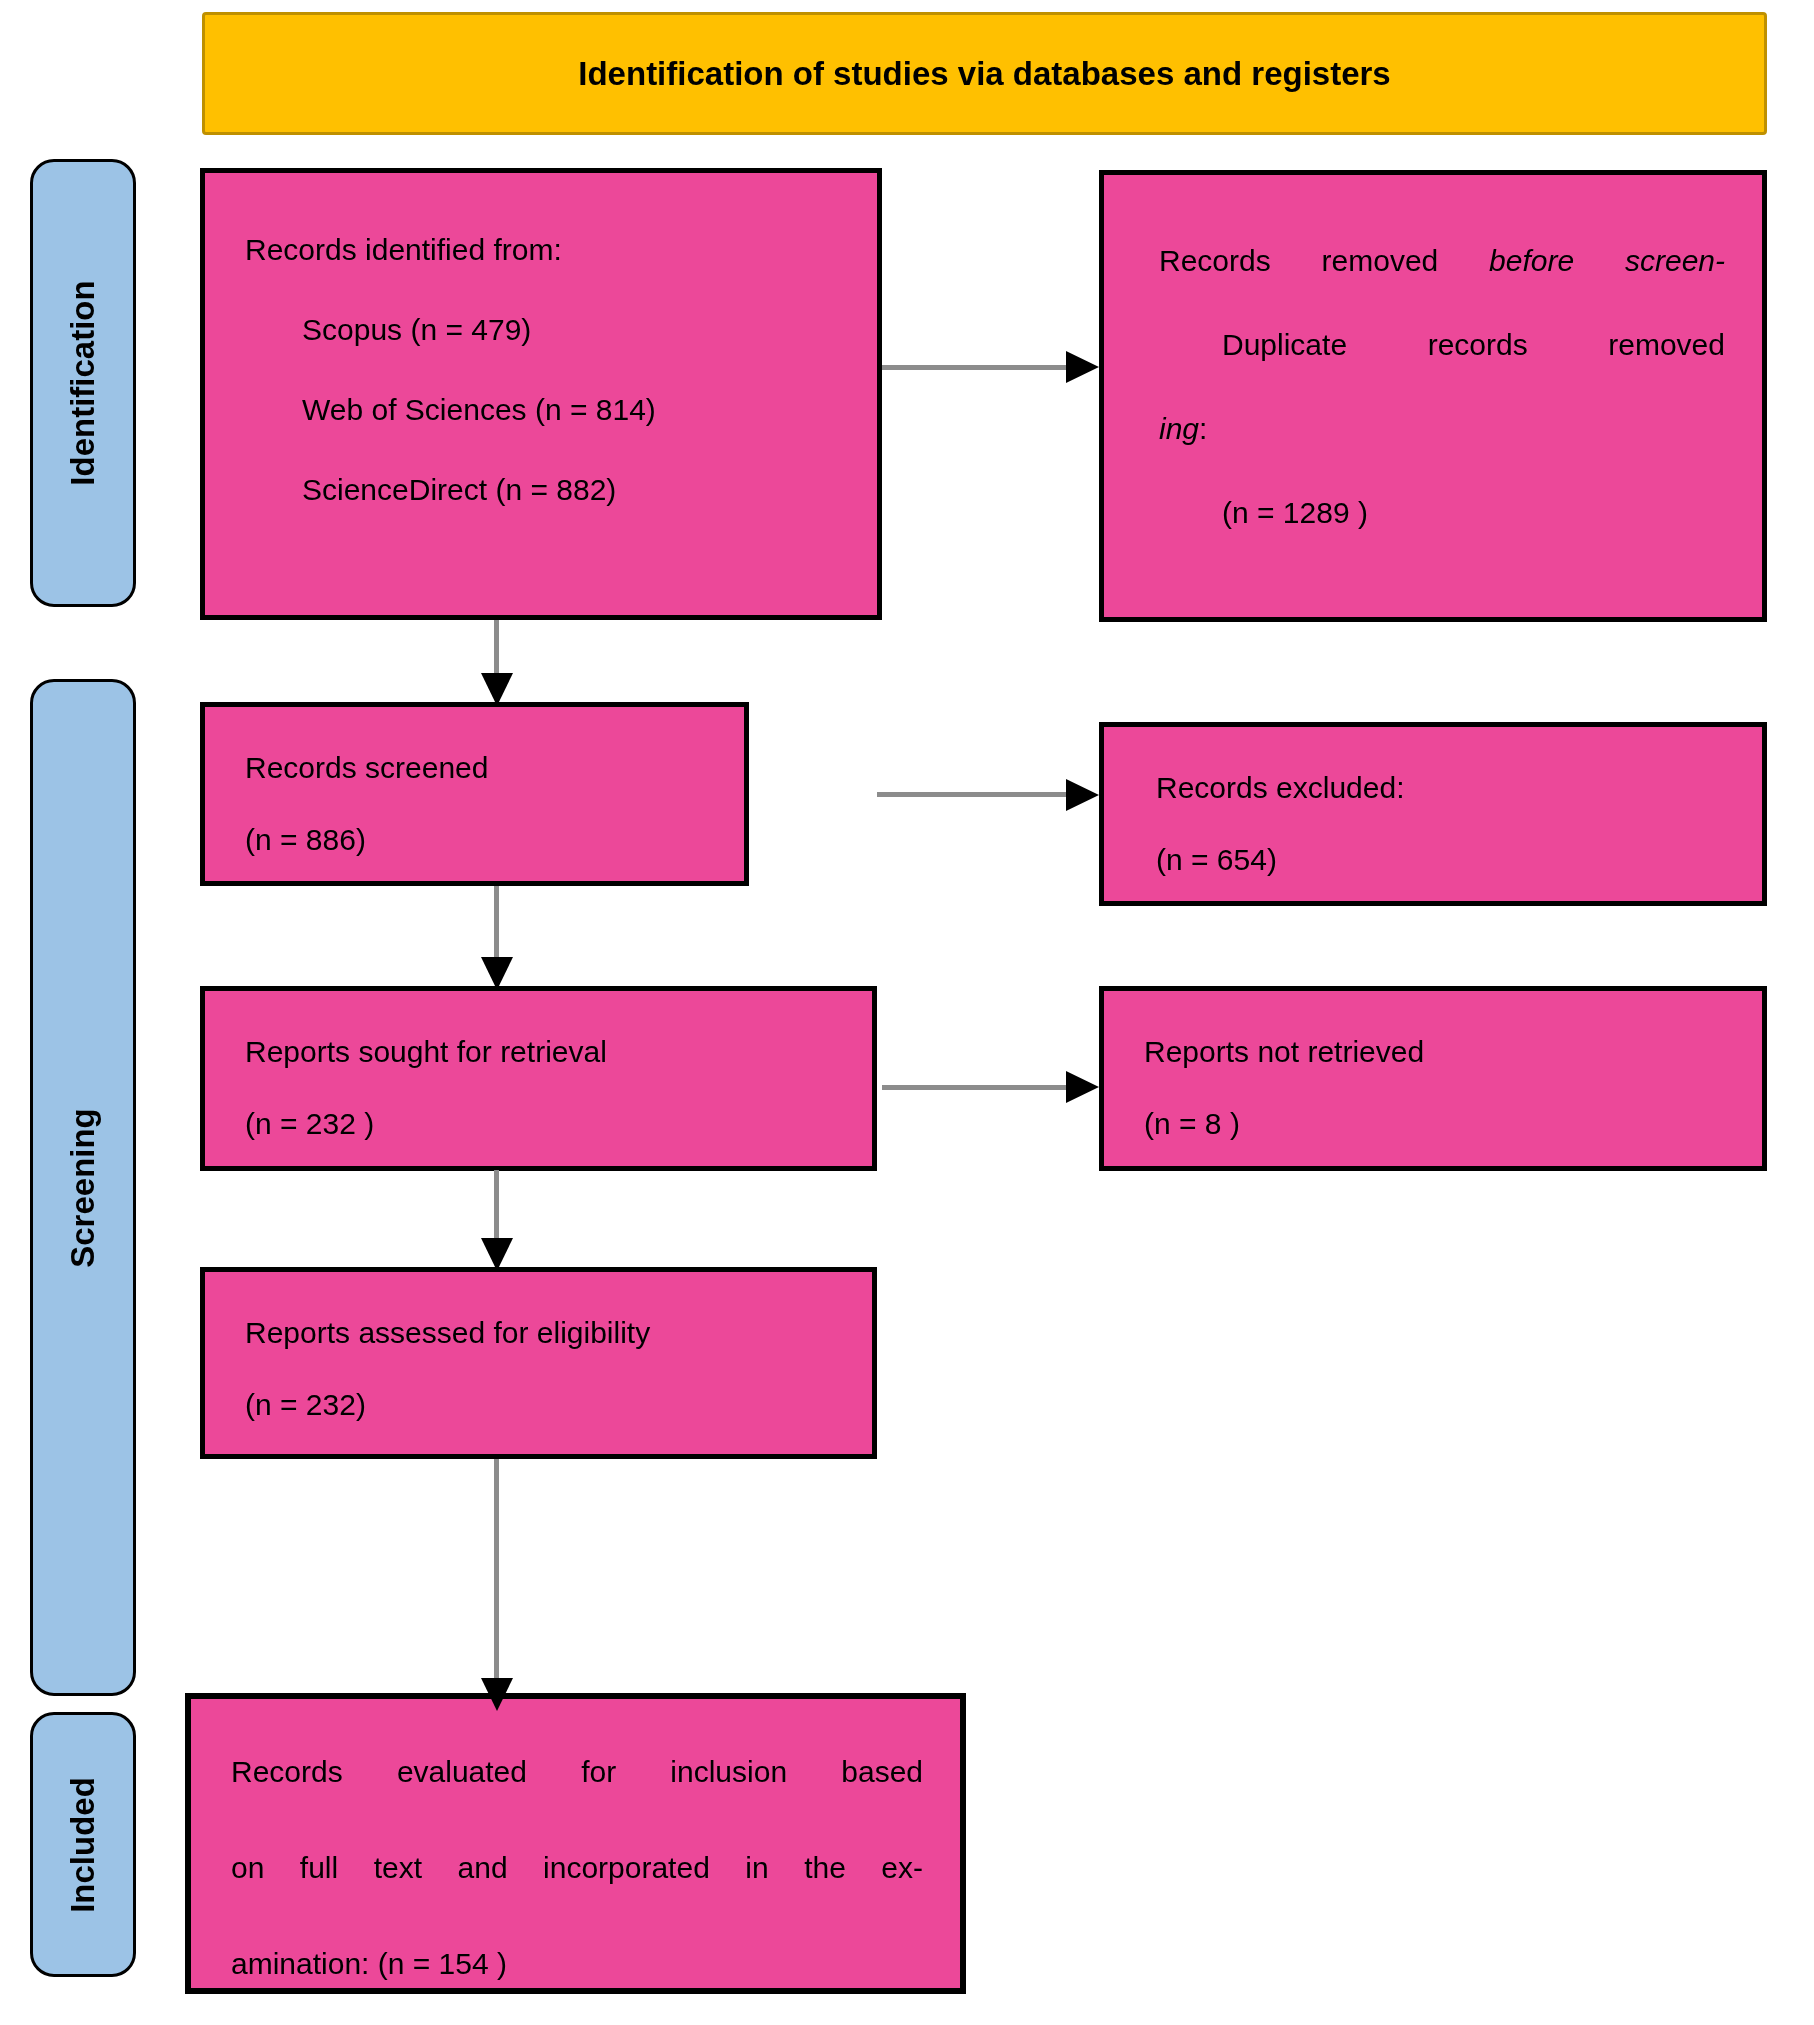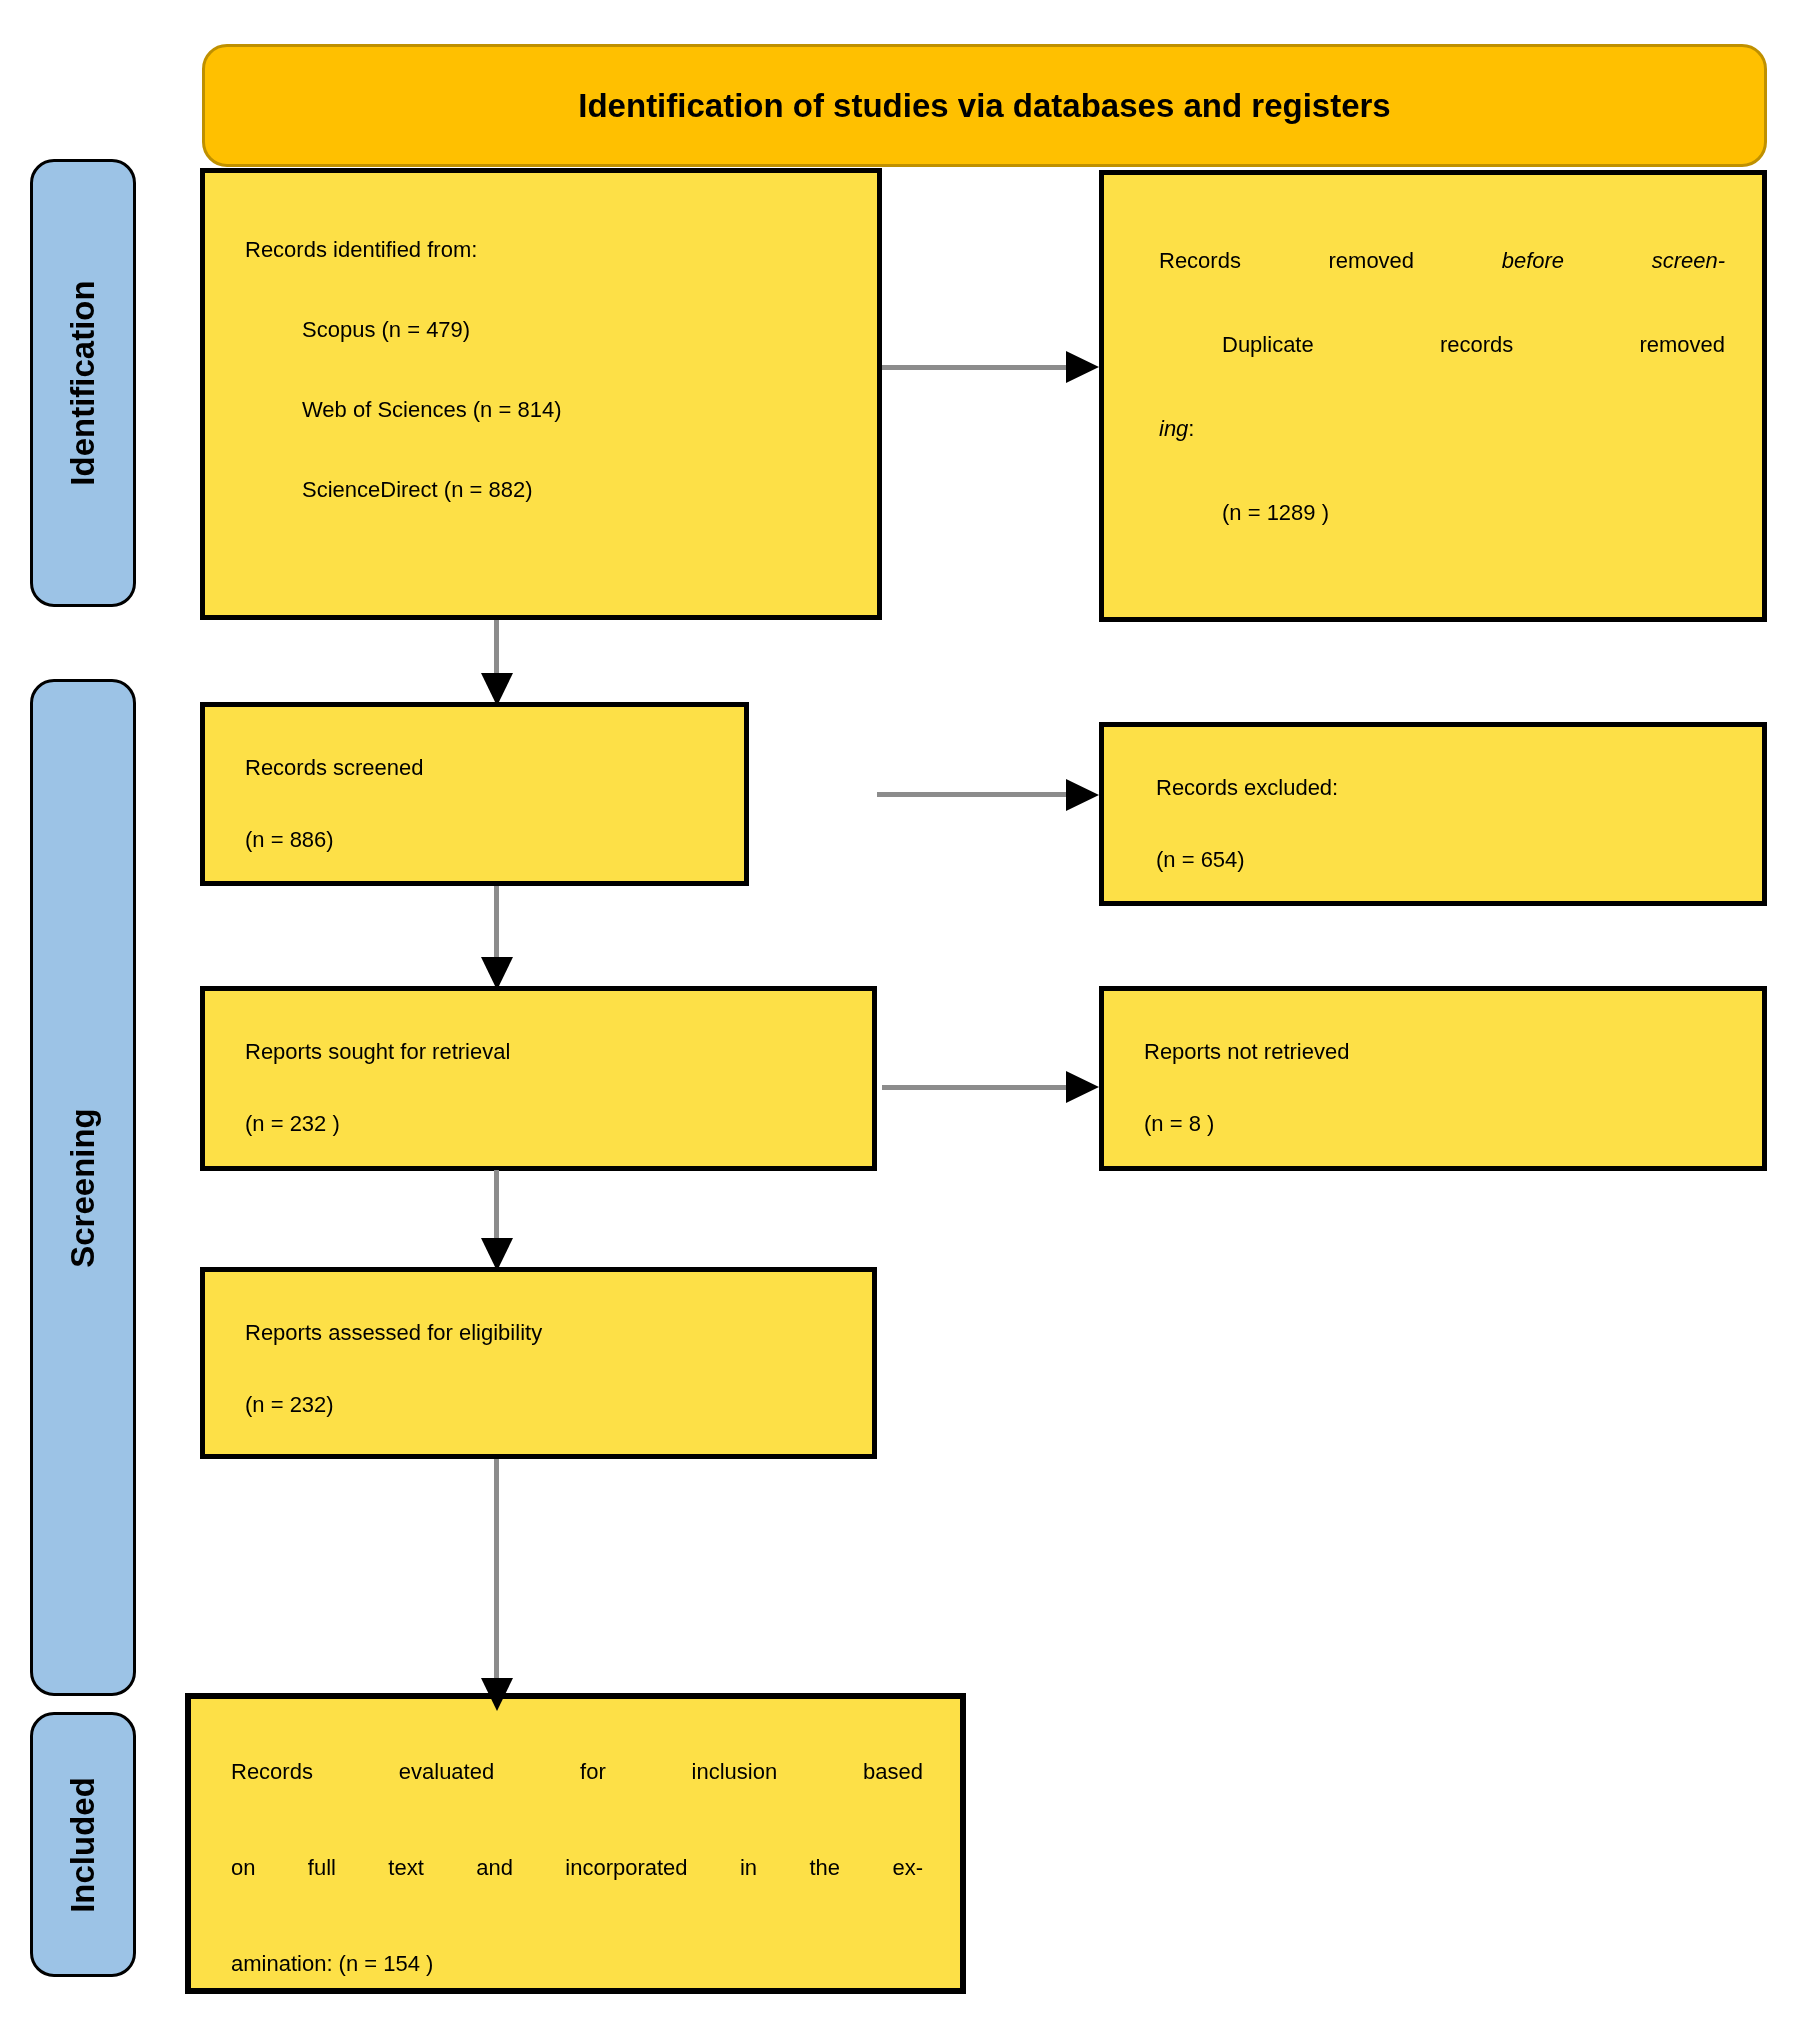--- a/index.html
+++ b/index.html
@@ -3,47 +3,47 @@
 <meta charset="utf-8">
 <style>
   html, body { margin:0; padding:0; }
   body {
     width:1815px; height:2025px; position:relative; background:#ffffff;
     font-family:"Liberation Sans", sans-serif; color:#000;
   }
 
   
   #banner {
-    position:absolute; left:202px; top:44px; width:1565px; height:123px;
+    position:absolute; left:202px; top:12px; width:1565px; height:123px;
     background:var(--banner-bg,#FFC000);
     border:3.1px solid var(--banner-border,#BF9000);
-    border-radius:25px; box-sizing:border-box;
+    border-radius:4px; box-sizing:border-box;
     display:flex; align-items:center; justify-content:center;
     font-weight:bold; font-size:33px;
   }
 
   
   .sidebar {
     position:absolute; left:30px; width:106px;
     background:var(--sidebar-bg,#9CC3E6);
     border:3.8px solid var(--sidebar-border,#000000);
     border-radius:24px; box-sizing:border-box;
     display:flex; align-items:center; justify-content:center;
     font-weight:bold; font-size:33px;
   }
   .sidebar .rot { transform:rotate(-90deg); white-space:nowrap; }
   #sb-identification { top:159px;  height:448px; }
   #sb-screening      { top:679px; height:1017px; }
   #sb-included       { top:1712px; height:265px; }
 
   
   .wbox {
-    position:absolute; background:#fde047;
+    position:absolute; background:#ec4899;
     border:5px solid var(--box-border,#000000);
-    box-sizing:border-box; font-size:22px;
+    box-sizing:border-box; font-size:30px;
   }
   .pad { padding:25px 37px 0 40px; }
   .ln  { line-height:72px; white-space:nowrap; }
   .jus { white-space:normal; text-align:justify; text-align-last:justify; }
   .it  { font-style:italic; }
 
   #box-identified { left:200px;  top:168px;  width:682px; height:452px; }
   #box-identified .pad { padding-top:37px; }
   #box-identified .ln  { line-height:80px; }
   #box-identified .ind { padding-left:57px; }

